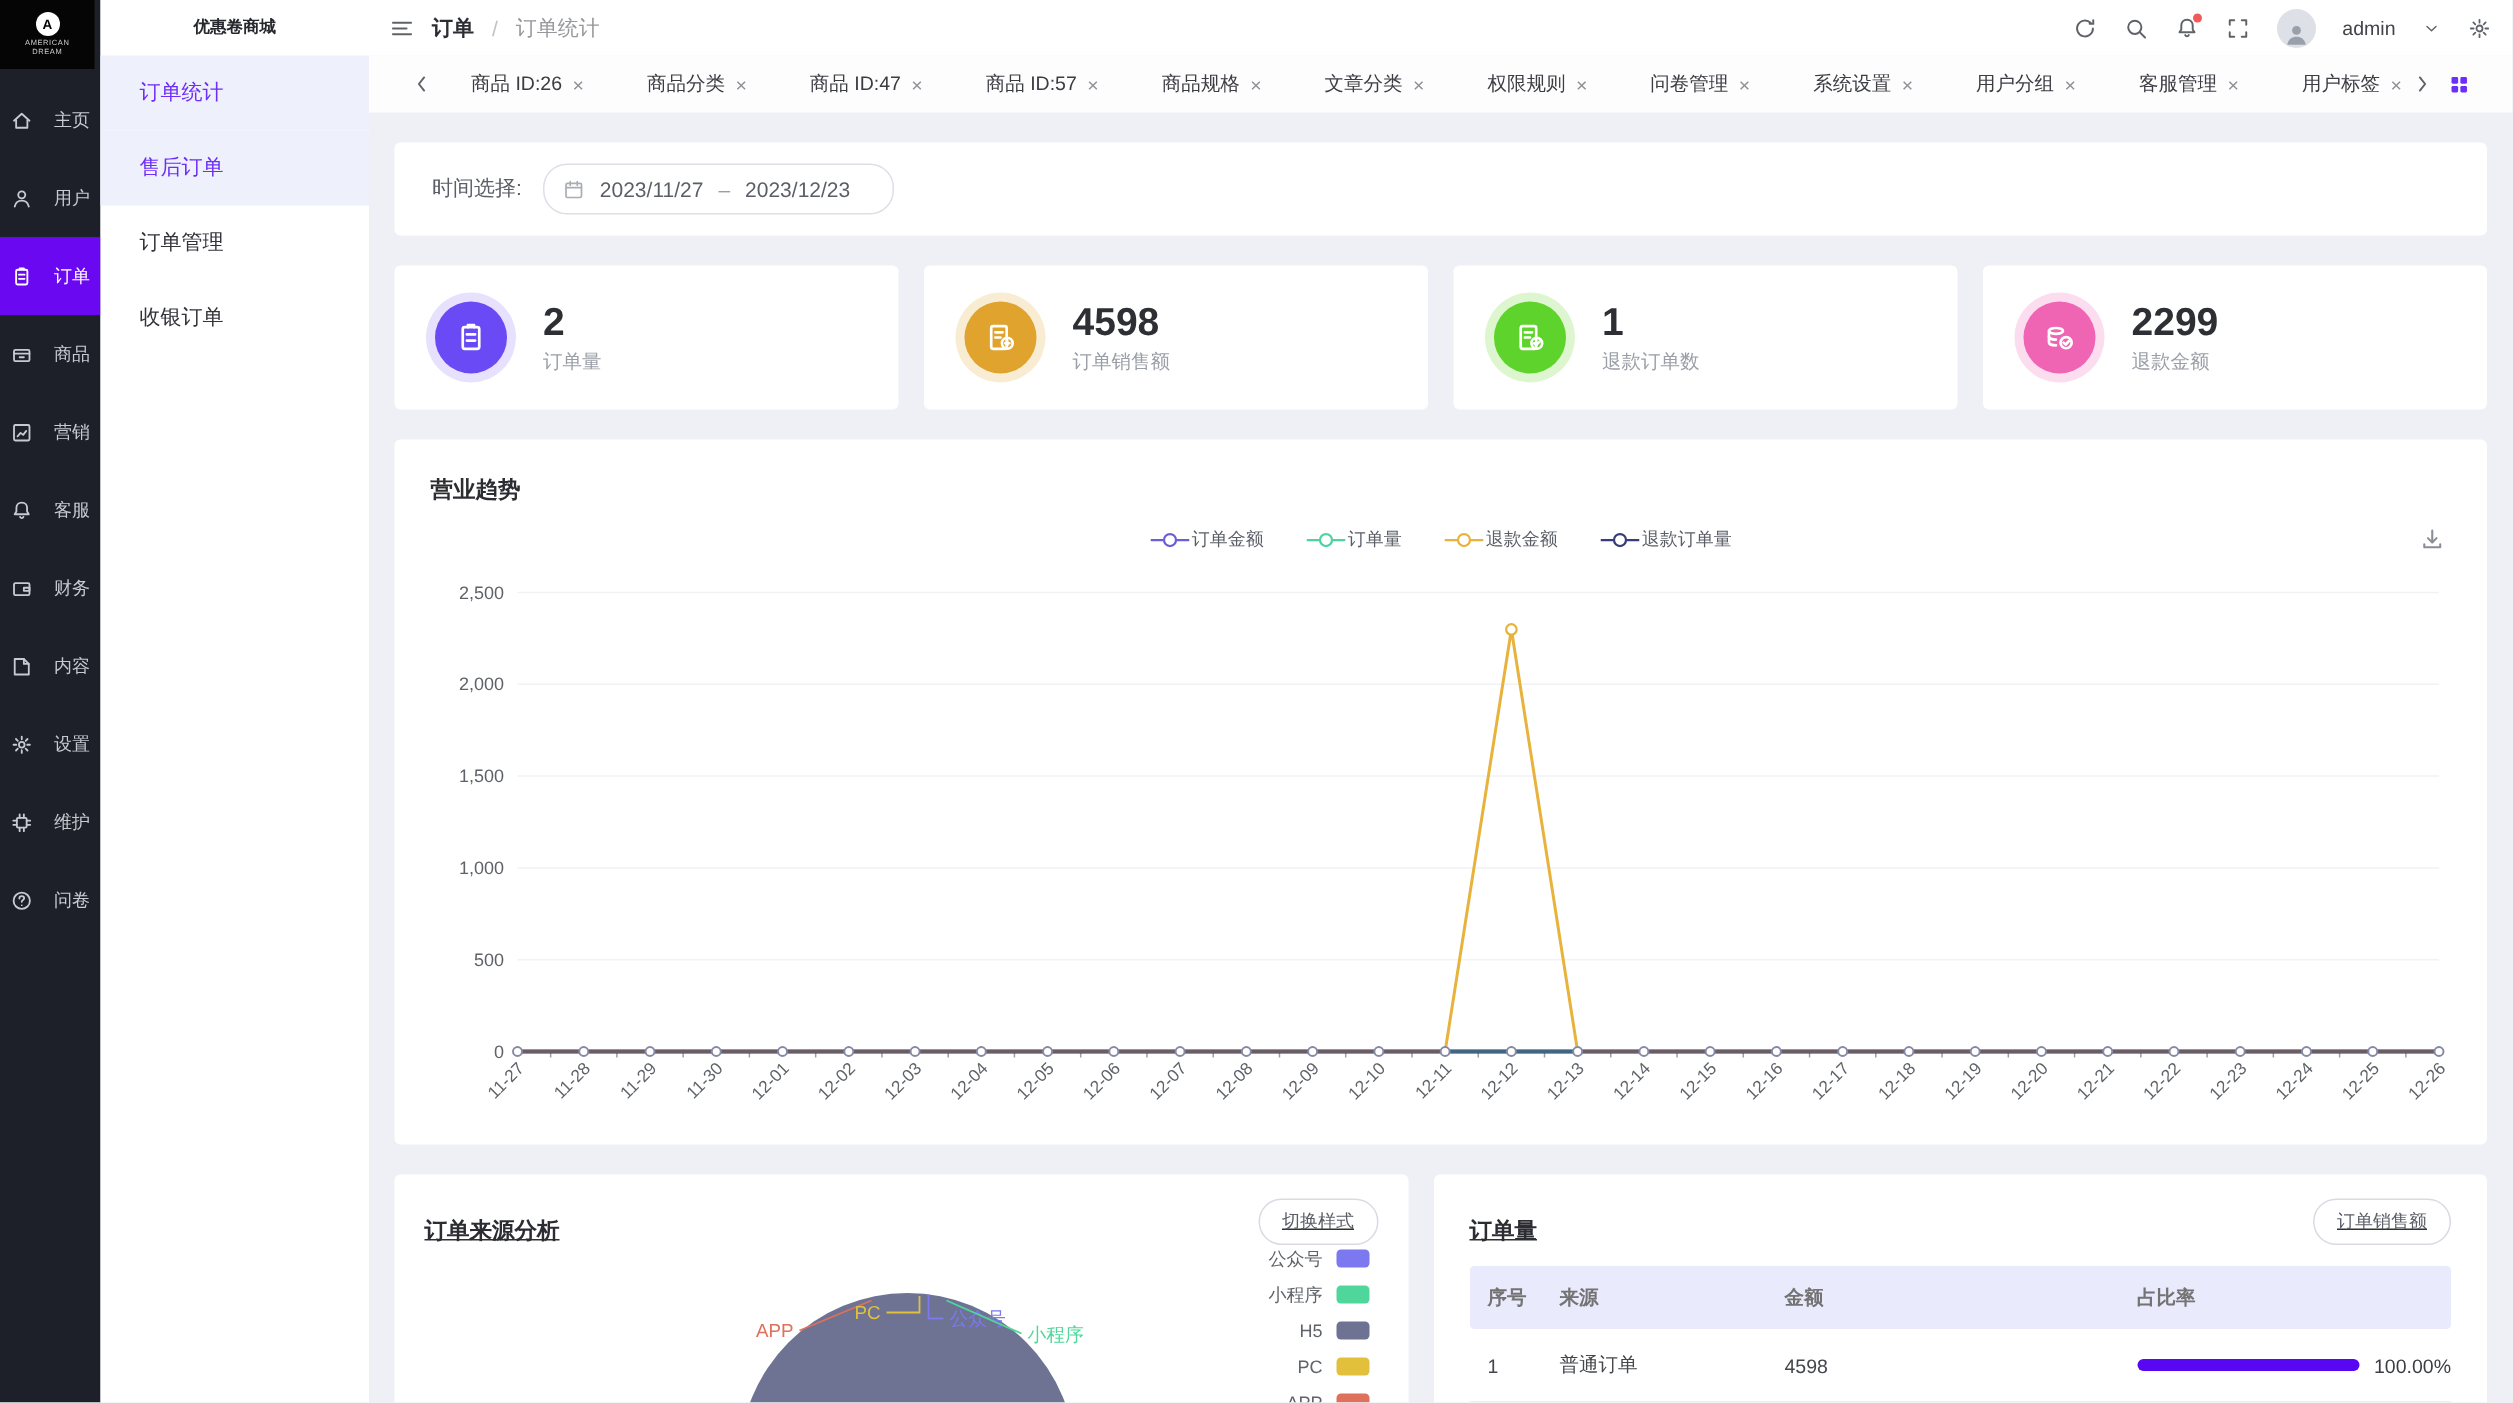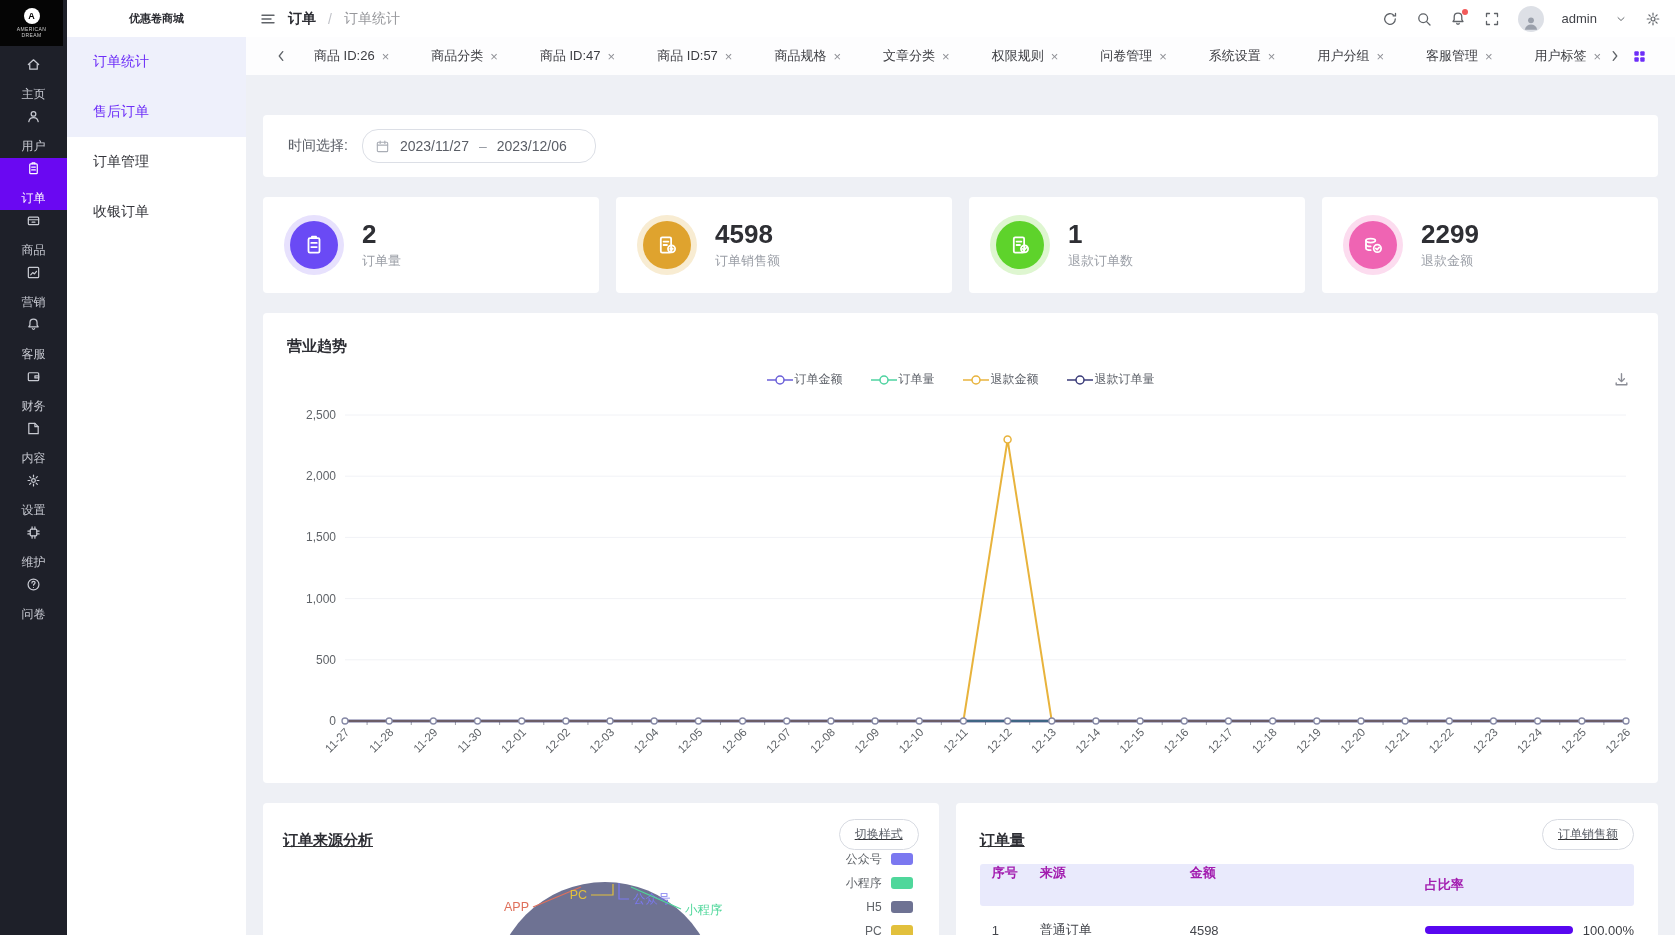--- a/index.html
+++ b/index.html
@@ -4,21 +4,21 @@
 <style>
   * { box-sizing: border-box; margin: 0; padding: 0; }
   html,body { width:1675px; height:935px; overflow:hidden; }
   body { font-family:"Liberation Sans", sans-serif; background:#eef0f5; display:flex; color:#303133; }
 
   
   .rail { width:67px; background:#1e2029; flex-shrink:0; display:flex; flex-direction:column; }
   .rail-logo { width:63px; height:46px; background:#050505; display:flex; flex-direction:column; align-items:center; justify-content:center; margin-bottom:8px; }
   .rail-logo .circ { width:16px; height:16px; border-radius:50%; background:#fff; color:#000; font-size:9px; font-weight:bold; display:flex; align-items:center; justify-content:center; }
   .rail-logo .ltxt { color:#cfcfcf; font-size:5px; letter-spacing:.4px; margin-top:2px; text-align:center; line-height:1.2; }
-  .rail-item { height:52px; display:flex; flex-direction:column; align-items:center; justify-content:center; gap:14px; color:#c8cad2; font-size:12px; cursor:pointer; }
+  .rail-item { height:52px; display:flex; align-items:center; justify-content:center; gap:14px; color:#c8cad2; font-size:12px; cursor:pointer; }
   .rail-item svg { width:15px; height:15px; }
   .rail-item.active { background:#6a08f2; color:#fff; }
 
   
   .sidebar { width:179px; background:#fff; flex-shrink:0; }
   .sidebar-title { height:37px; line-height:37px; text-align:center; font-size:11px; font-weight:bold; color:#27282e; }
   .side-item { height:50px; display:flex; align-items:center; padding-left:26px; font-size:14px; color:#33343a; cursor:pointer; }
   .side-item.active { background:#eef0fb; color:#6d2ef8; }
 
   
@@ -39,21 +39,21 @@
   .tabsbar { height:38px; background:#fdfdfe; display:flex; align-items:center; padding:0 23px; flex-shrink:0; }
   .tab-scroll { flex:1; display:flex; overflow:hidden; height:100%; }
   .tab { display:flex; align-items:center; gap:7px; padding:0 21px; font-size:13px; color:#3c3d42; cursor:pointer; height:100%; border-radius:10px 10px 0 0; white-space:nowrap; }
   .tab .x { color:#8f9096; font-size:13px; }
   .tab.active { background:#e7e3fb; color:#6d2ef8; }
   .tab-nav { color:#5f6368; display:flex; align-items:center; cursor:pointer; padding:0 5px; }
   .tab-nav svg { width:14px; height:14px; }
   .tab-grid { color:#6d2ef8; } .tab-grid svg { width:15px; height:15px; }
 
   
-  .content { flex:1; padding:20px 17px 0 17px; display:flex; flex-direction:column; gap:20px; overflow:hidden;margin-top:20px; }
+  .content { flex:1; padding:20px 17px 0 17px; display:flex; flex-direction:column; gap:20px; overflow:hidden; }
   .card { background:#fff; border-radius:4px; }
 
   .date-card { height:62px; display:flex; align-items:center; padding:0 25px; gap:14px; flex-shrink:0; }
   .date-label { font-size:14px; color:#5a5e66; }
   .date-input { width:234px; height:34px; border:1px solid #dcdfe6; border-radius:16px; display:flex; align-items:center; gap:10px; padding:0 12px; font-size:14px; color:#5a5e66; cursor:pointer; }
   .date-input svg { width:15px; height:15px; color:#a9adb5; flex-shrink:0; }
 
   .stats-row { display:flex; gap:17px; flex-shrink:0; }
   .stat-card { flex:1; height:96px; display:flex; align-items:center; padding:0 27px; gap:24px; }
   .stat-icon { width:48px; height:48px; border-radius:50%; display:flex; align-items:center; justify-content:center; flex-shrink:0; color:#fff; }
@@ -73,21 +73,21 @@
   .source-card { width:696px; position:relative; padding:16px 20px; }
   .card-head { display:flex; justify-content:space-between; align-items:flex-end;text-decoration:underline; }
   .pill-btn { border:1px solid #d8dbe2; border-radius:16px; padding:6px 15px; font-size:12px; color:#5a5e66; background:#fff; cursor:pointer; white-space:nowrap; }
   .pie-wrap { position:absolute; left:20px; right:20px; top:46px; bottom:0; }
   .src-legend { position:absolute; right:26px; top:44px; display:flex; flex-direction:column; }
   .src-leg-item { height:24px; display:flex; align-items:center; justify-content:flex-end; gap:9px; font-size:12px; color:#5f6368; cursor:pointer; }
   .swatch { width:22px; height:12px; border-radius:3px; }
 
   .orders-card { flex:1; padding:16px 24px; display:flex; flex-direction:column; }
   .otable { margin-top:14px; font-size:13px; }
-  .thead { display:flex; background:#e9eafc; border-radius:3px; height:42px; color:#a21caf; font-weight:bold; }
+  .thead { display:flex; align-items:center; background:#e9eafc; border-radius:3px; height:42px; color:#737373; font-weight:bold; }
   .trow { display:flex; align-items:center; height:49px; border-bottom:1px solid #ebeef5; color:#45474d; }
   .c1 { width:60px; padding-left:12px; } .c2 { width:150px; } .c3 { width:235px; }
   .c4 { flex:1; display:flex; align-items:center; gap:10px; }
   .ratio-bar { height:8px; border-radius:4px; }
   .ratio-txt { color:#3c3e44; }
 
   svg { display:block; }
 </style>
 </head>
 <body>
@@ -326,21 +326,21 @@
 
     <section class="card date-card">
       <span class="date-label">时间选择:</span>
       <div class="date-input">
         <svg viewBox="0 0 16 16" fill="none" stroke="currentColor" stroke-width="1.2" stroke-linecap="round">
             <rect x="2.5" y="3.5" width="11" height="10" rx="1"></rect>
             <path d="M2.5 6.5h11M5.5 2.2v2.6M10.5 2.2v2.6"></path>
           </svg>
         <span>2023/11/27</span>
         <span style="color:#9a9ea6">–</span>
-        <span>2023/12/06</span>
+        <span>2023/12/23</span>
       </div>
     </section>
 
     <section class="stats-row" id="stats-row">
         <div class="card stat-card">
           <div class="stat-icon" style="background:#6a4af5;box-shadow:0 0 0 6px #e7e1fd">
             <svg viewBox="0 0 16 16" fill="none" stroke="currentColor" stroke-width="1.3" stroke-linecap="round" stroke-linejoin="round">
               <rect x="4" y="3" width="8" height="10.5" rx="1"></rect>
               <path d="M6.5 3V2h3v1"></path>
               <path d="M6 6.5h4M6 9.5h4"></path>

